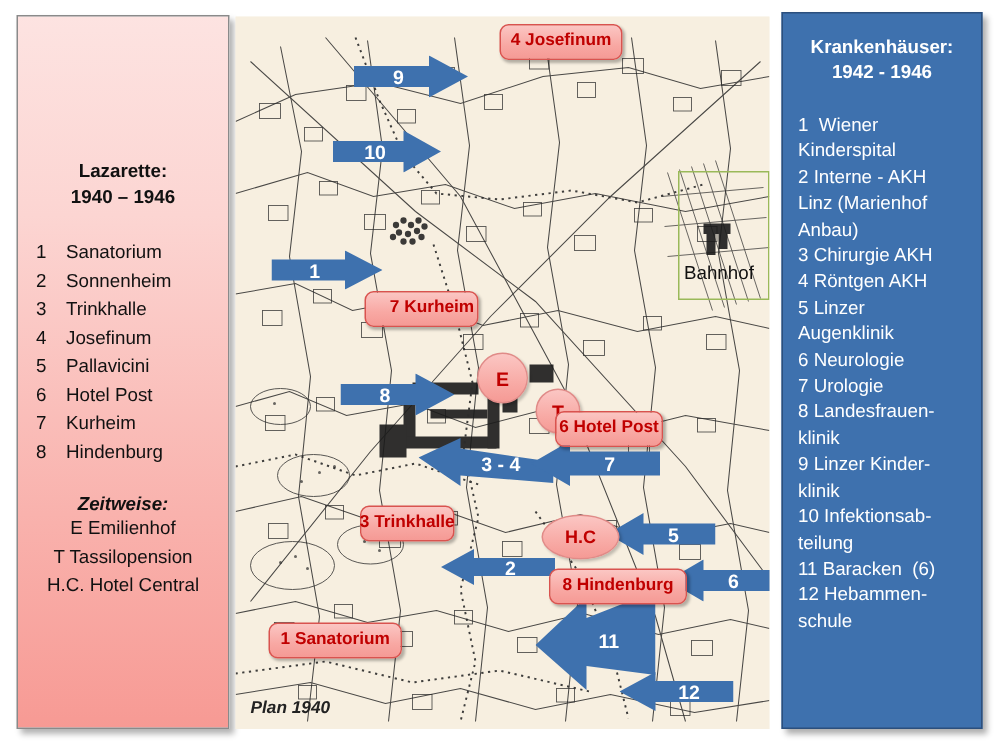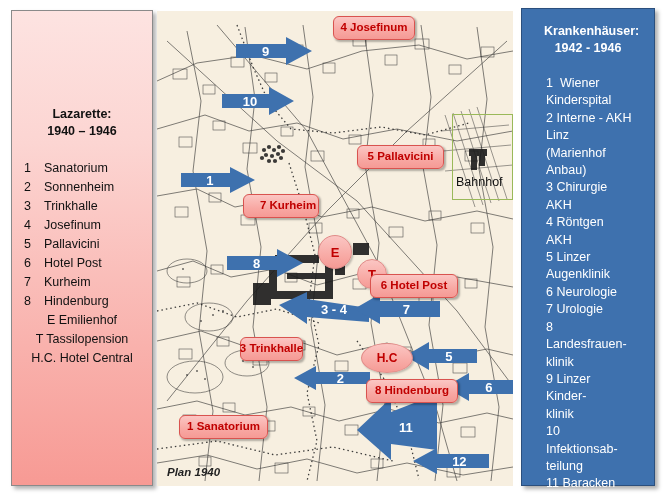--- a/index.html
+++ b/index.html
@@ -66,21 +66,21 @@
 
   
   #right-panel {
     position: absolute;
     left: 521px; top: 8px;
     width: 134px; height: 478px;
     background: #3E71AE;
     border: 1px solid #2b4f7d;
     box-shadow: 3px 3px 4px rgba(0,0,0,0.32);
     color: #ffffff;
-    padding: 0 22px;
+    padding: 0 8px;
   }
   #right-panel .rp-title {
     text-align: center;
     font-weight: bold;
     font-size: 12.5px;
     line-height: 17px;
   }
   #right-panel .rp-title-1 { margin-top: 14px; }
   .rp-list { margin-top: 18px; padding-left: 2px; }
   .rp-row {
@@ -207,20 +207,21 @@
       <div class="lp-row">
         <span class="lp-num">7</span>
         <span class="lp-name">Kurheim</span>
       </div>
       <div class="lp-row">
         <span class="lp-num">8</span>
         <span class="lp-name">Hindenburg</span>
       </div>
     </div>
 
+    <div class="lp-sub-title">Zeitweise:</div>
     <div class="lp-sub-row">E  Emilienhof</div>
     <div class="lp-sub-row">T  Tassilopension</div>
     <div class="lp-sub-row">H.C. Hotel Central</div>
   </div>
 
   <div id="map">
 
     <svg class="mapdraw" width="356" height="475" viewBox="0 0 356 475">
       <rect x="0" y="0" width="356" height="475" fill="#f7efe0"></rect>
       <g stroke="#2b2b2b" fill="none" stroke-width="0.7" opacity="0.85">
@@ -457,27 +458,24 @@
     <div class="circ" style="left:200px; top:248px; width:30px; height:30px; font-size:13px;">
       <span>T</span>
     </div>
     <div class="circ" style="left:204px; top:332px; width:52px; height:30px; font-size:12px;">
       <span>H.C</span>
     </div>
 
     <div class="lbl" style="left:176px; top:5px; width:82px; height:24px;">
       <span>4 Josefinum</span>
     </div>
-    <div class="lbl" style="left:200px; top:134px; width:87px; height:24px;">
-      <span>5 Pallavicini</span>
-    </div>
     <div class="lbl" style="left:86px; top:183px; width:76px; height:24px;padding-left:20px;">
       <span>7 Kurheim</span>
     </div>
-    <div class="lbl" style="left:213px; top:263px; width:88px; height:24px;">
+    <div class="lbl" style="left:213px; top:263px; width:72px; height:24px;">
       <span>6 Hotel Post</span>
     </div>
     <div class="lbl" style="left:83px; top:326px; width:63px; height:24px;">
       <span>3 Trinkhalle</span>
     </div>
     <div class="lbl" style="left:209px; top:368px; width:92px; height:24px;">
       <span>8 Hindenburg</span>
     </div>
     <div class="lbl" style="left:22px; top:404px; width:89px; height:24px;">
       <span>1 Sanatorium</span>

